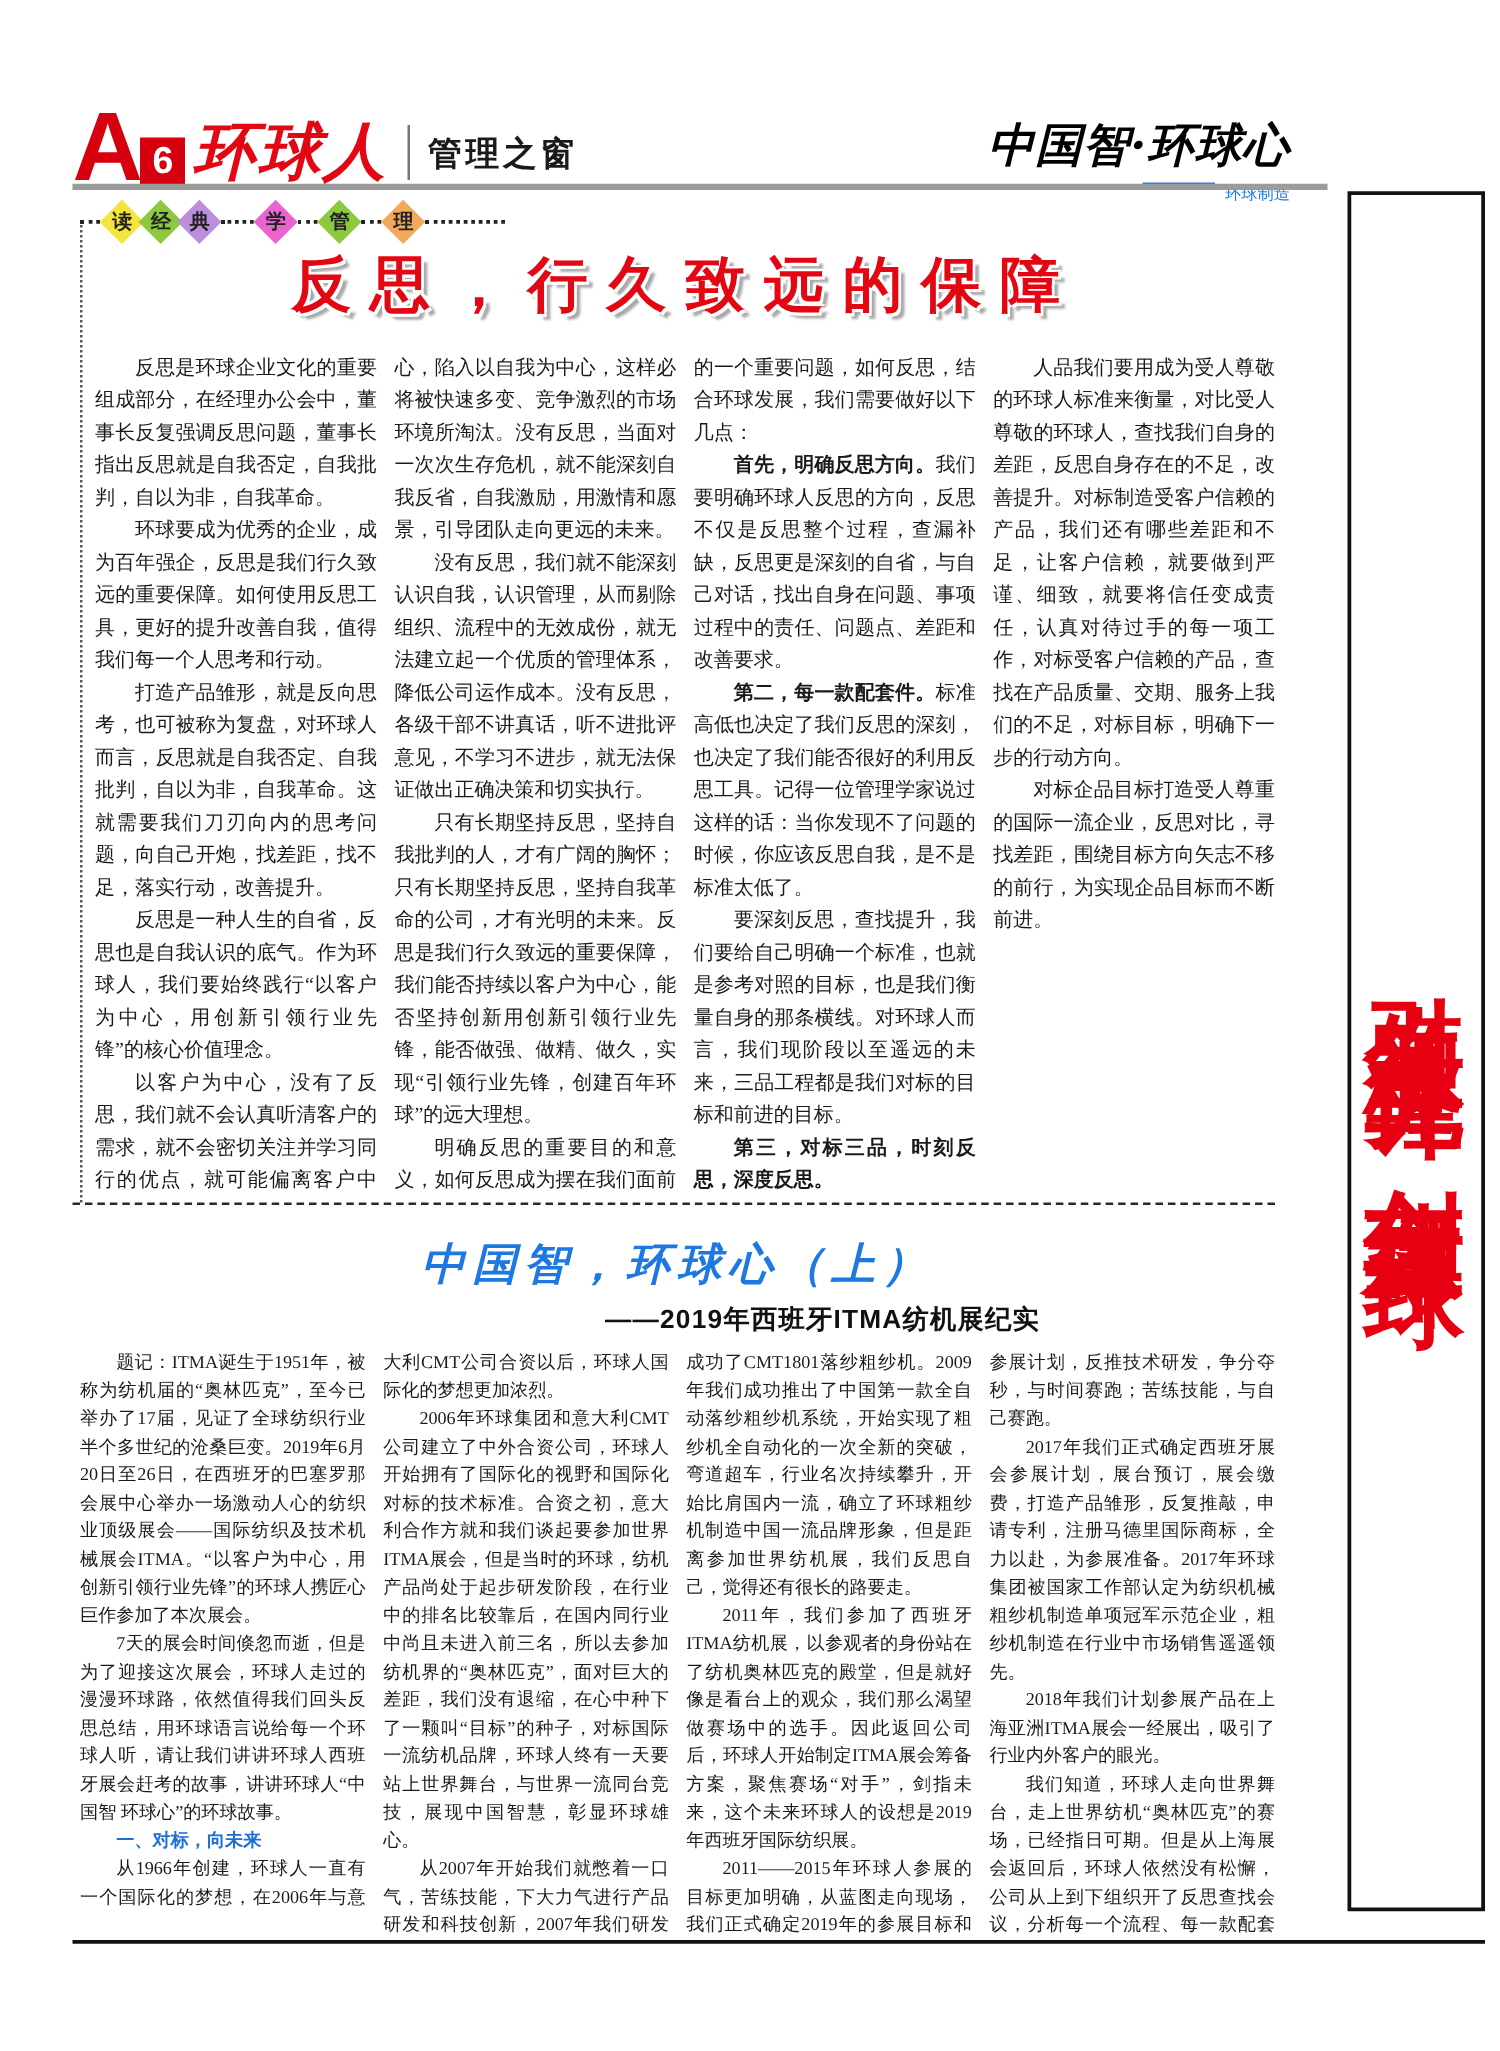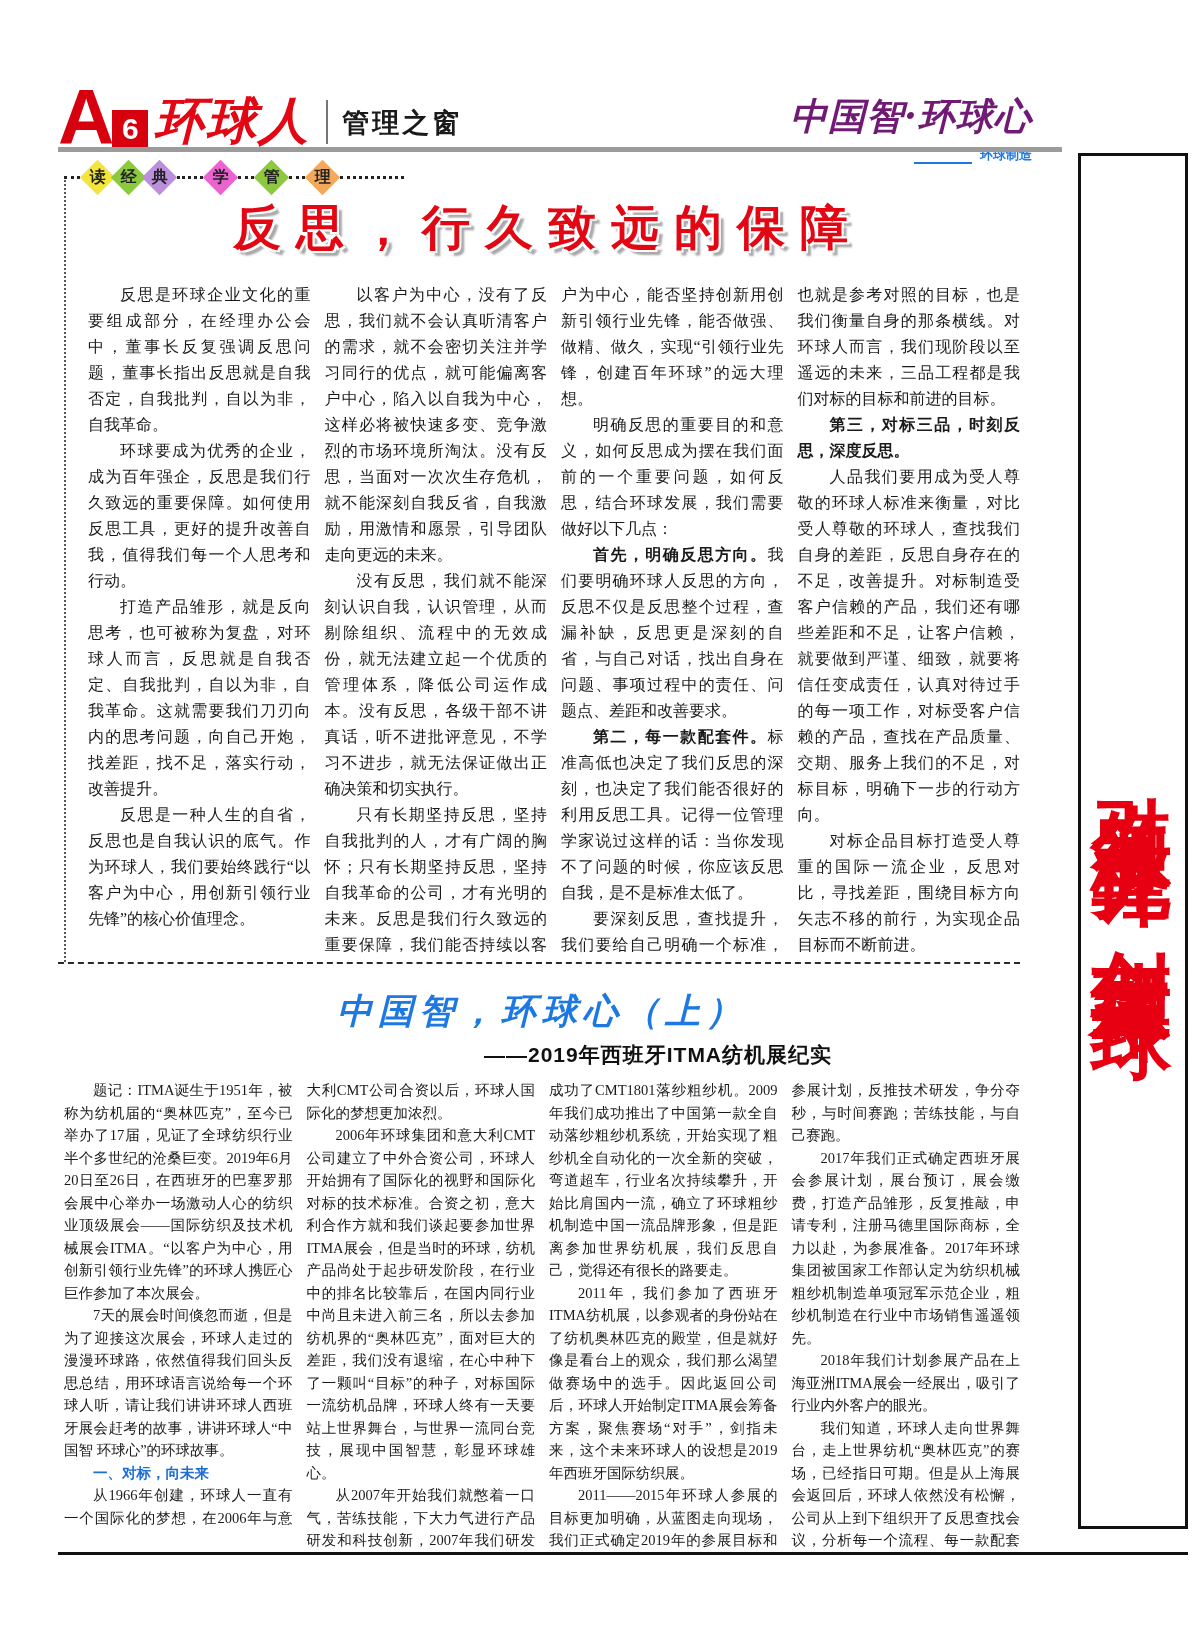--- a/index.html
+++ b/index.html
@@ -11,44 +11,44 @@
   .a-big{font-family:"Liberation Sans","DejaVu Sans",sans-serif;font-weight:bold;font-size:78px;line-height:62px;color:#d6000f;letter-spacing:-4px;}
   .six-box{width:36px;height:38px;background:#d6000f;color:#fff;font-family:"Liberation Sans",sans-serif;
            font-weight:bold;font-size:30px;display:flex;align-items:center;justify-content:center;margin:0 6px 0 2px;}
   .masthead{font-family:"DejaVu Serif","Liberation Serif",serif;font-style:italic;font-weight:bold;
             font-size:50px;line-height:54px;color:#e30613;letter-spacing:2px;}
   .hdr-divider{width:2px;height:44px;background:#777;margin:0 14px 4px 16px;}
   .section-name{font-family:"Liberation Sans","DejaVu Sans",sans-serif;font-weight:bold;font-size:27px;line-height:30px;margin-bottom:10px;letter-spacing:3px;}
 
   .hdr-right{position:absolute;right:168px;top:92px;text-align:right;}
   .logo-main{font-family:"DejaVu Serif","Liberation Serif",serif;font-style:italic;font-weight:bold;
-             font-size:37px;color:#701a75;letter-spacing:1px;}
-  .logo-sub{margin-top:4px;font-family:"Liberation Sans",sans-serif;font-weight:bold;font-size:13px;color:#1d78e2;
-            display:flex;align-items:flex-end;justify-content:flex-end;gap:8px;}
+             font-size:37px;color:#000000;letter-spacing:1px;}
+  .logo-sub{margin-top:4px;font-family:"Liberation Sans",sans-serif;font-weight:normal;font-size:13px;color:#1d78e2;
+            display:flex;align-items:flex-start;justify-content:flex-end;gap:8px;}
   .logo-sub .dashline{display:inline-block;width:58px;height:2px;background:#1d78e2;}
 
   .gray-rule{position:absolute;left:58px;top:147px;width:1004px;height:5px;background:#9b9b9b;}
 
   
   .band{position:absolute;left:62px;top:160px;display:flex;align-items:center;height:34px;}
   .dots{display:inline-block;height:0;border-top:3px dotted #222;margin:0 2px;}
   .d-s{width:16px;} .d-m{width:26px;} .d-l{width:64px;}
   .diamond{width:25px;height:25px;transform:rotate(45deg);display:flex;align-items:center;justify-content:center;margin:0 3px;}
   .diamond span{transform:rotate(-45deg);font-family:"Liberation Sans",sans-serif;font-weight:bold;font-size:16px;color:#222;}
   .diamond.c1{background:#f3e53c;} .diamond.c2{background:#8cc93e;} .diamond.c3{background:#bb8fdc;}
   .diamond.c4{background:#ea64d0;} .diamond.c5{background:#8cc93e;} .diamond.c6{background:#f2a95c;}
 
   
   .art1{position:absolute;left:64px;top:180px;width:956px;height:782px;border-left:2px dotted #555;padding-left:10px;box-sizing:border-box;}
   .headline{margin-top:16px;text-align:center;font-family:"Liberation Sans","DejaVu Sans",sans-serif;font-weight:bold;
             font-size:48px;letter-spacing:15px;color:#e30613;
             text-shadow:-2px -2px 0 #fff,2px -2px 0 #fff,-2px 2px 0 #fff,2px 2px 0 #fff,5px 5px 2px #a9a9a9;}
   .art-body{text-align:justify;overflow:hidden;}
   .body1{margin-top:22px;height:688px;column-count:4;column-gap:14px;column-fill:auto;
-         font-size:16px;line-height:26px;margin-left:12px;}
+         font-size:16px;line-height:26px;}
   .para{margin:0;text-indent:2em;}
   .para .lead{font-family:"Liberation Sans","DejaVu Sans",sans-serif;font-weight:bold;}
   .para.section-head{color:#1d6fd6;font-family:"Liberation Sans","DejaVu Sans",sans-serif;font-weight:bold;}
 
   .divider-dashed{position:absolute;left:58px;top:962px;width:962px;height:0;border-top:2px dashed #2a2a2a;}
 
   
   .art2{position:absolute;left:64px;top:972px;width:956px;}
   .art2-title{text-align:center;font-family:"Liberation Sans","DejaVu Sans",sans-serif;font-weight:bold;
               font-size:35px;letter-spacing:6px;color:#1d78e2;margin-top:16px;font-style:italic;}

